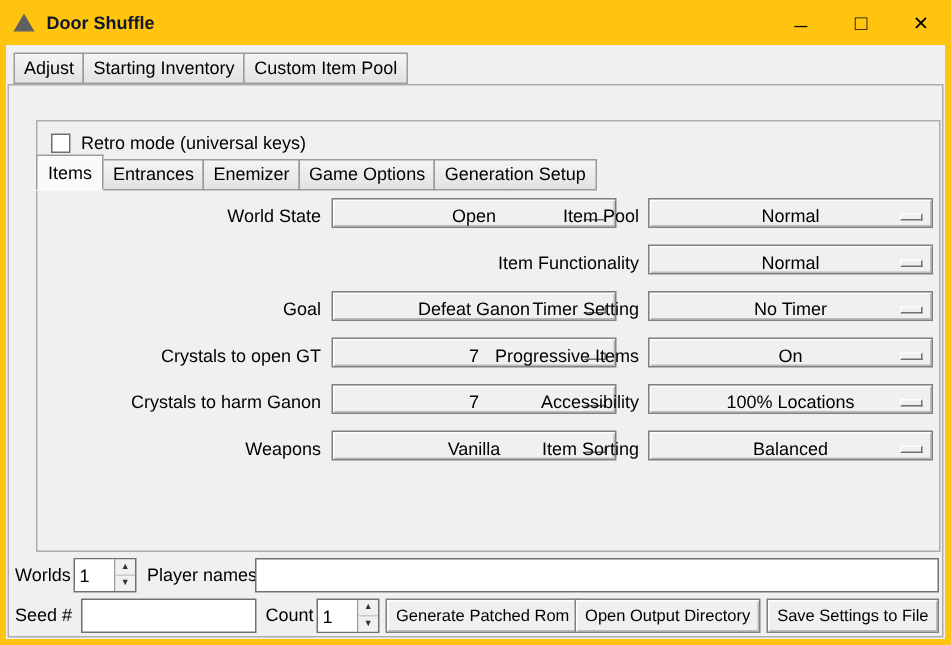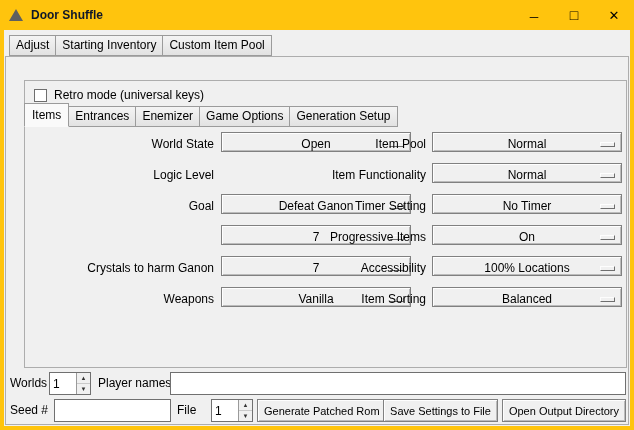--- a/index.html
+++ b/index.html
@@ -136,21 +136,20 @@
             <span class="dd-ind"></span>
           </button>
           <span class="dd-lab lab-r">Item Pool</span>
           <button class="dd-btn btn-r">
             <span class="dd-val">Normal</span>
             <span class="dd-ind"></span>
           </button>
         </div>
 
         <div class="dd-row" style="top:82px">
-          <span class="dd-lab lab-l">Logic Level</span>
           <span class="dd-lab lab-r">Item Functionality</span>
           <button class="dd-btn btn-r">
             <span class="dd-val">Normal</span>
             <span class="dd-ind"></span>
           </button>
         </div>
 
         <div class="dd-row" style="top:113px">
           <span class="dd-lab lab-l">Goal</span>
           <button class="dd-btn btn-l">
@@ -158,20 +157,21 @@
             <span class="dd-ind"></span>
           </button>
           <span class="dd-lab lab-r">Timer Setting</span>
           <button class="dd-btn btn-r">
             <span class="dd-val">No Timer</span>
             <span class="dd-ind"></span>
           </button>
         </div>
 
         <div class="dd-row" style="top:144px">
+          <span class="dd-lab lab-l">Crystals to open GT</span>
           <button class="dd-btn btn-l">
             <span class="dd-val">7</span>
             <span class="dd-ind"></span>
           </button>
           <span class="dd-lab lab-r">Progressive Items</span>
           <button class="dd-btn btn-r">
             <span class="dd-val">On</span>
             <span class="dd-ind"></span>
           </button>
         </div>
@@ -213,30 +213,30 @@
             <div class="spin-btn">▼</div>
           </div>
         </div>
         <span class="b-lab" style="left:90px">Player names</span>
         <input class="txt" style="left: 162px; right: 0px; width: auto;" value="">
       </div>
 
       <div class="bottom-row row-seed">
         <span class="b-lab" style="left:2px">Seed #</span>
         <input class="txt" style="left: 46px; width: 117px;" value="">
-        <span class="b-lab" style="left:169px">File</span>
+        <span class="b-lab" style="left:169px">Count</span>
         <div class="spin" style="left:203px">
           <input class="spin-input" value="1" style="">
           <div class="spin-btns">
             <div class="spin-btn">▲</div>
             <div class="spin-btn">▼</div>
           </div>
         </div>
         <button class="push-btn gen-btn">Generate Patched Rom</button>
         <div class="row2-right">
+          <button class="push-btn">Open Output Directory</button>
           <button class="push-btn">Save Settings to File</button>
-          <button class="push-btn">Open Output Directory</button>
         </div>
       </div>
 
     </div>
   </div>
 </div>
 
 </body></html>

